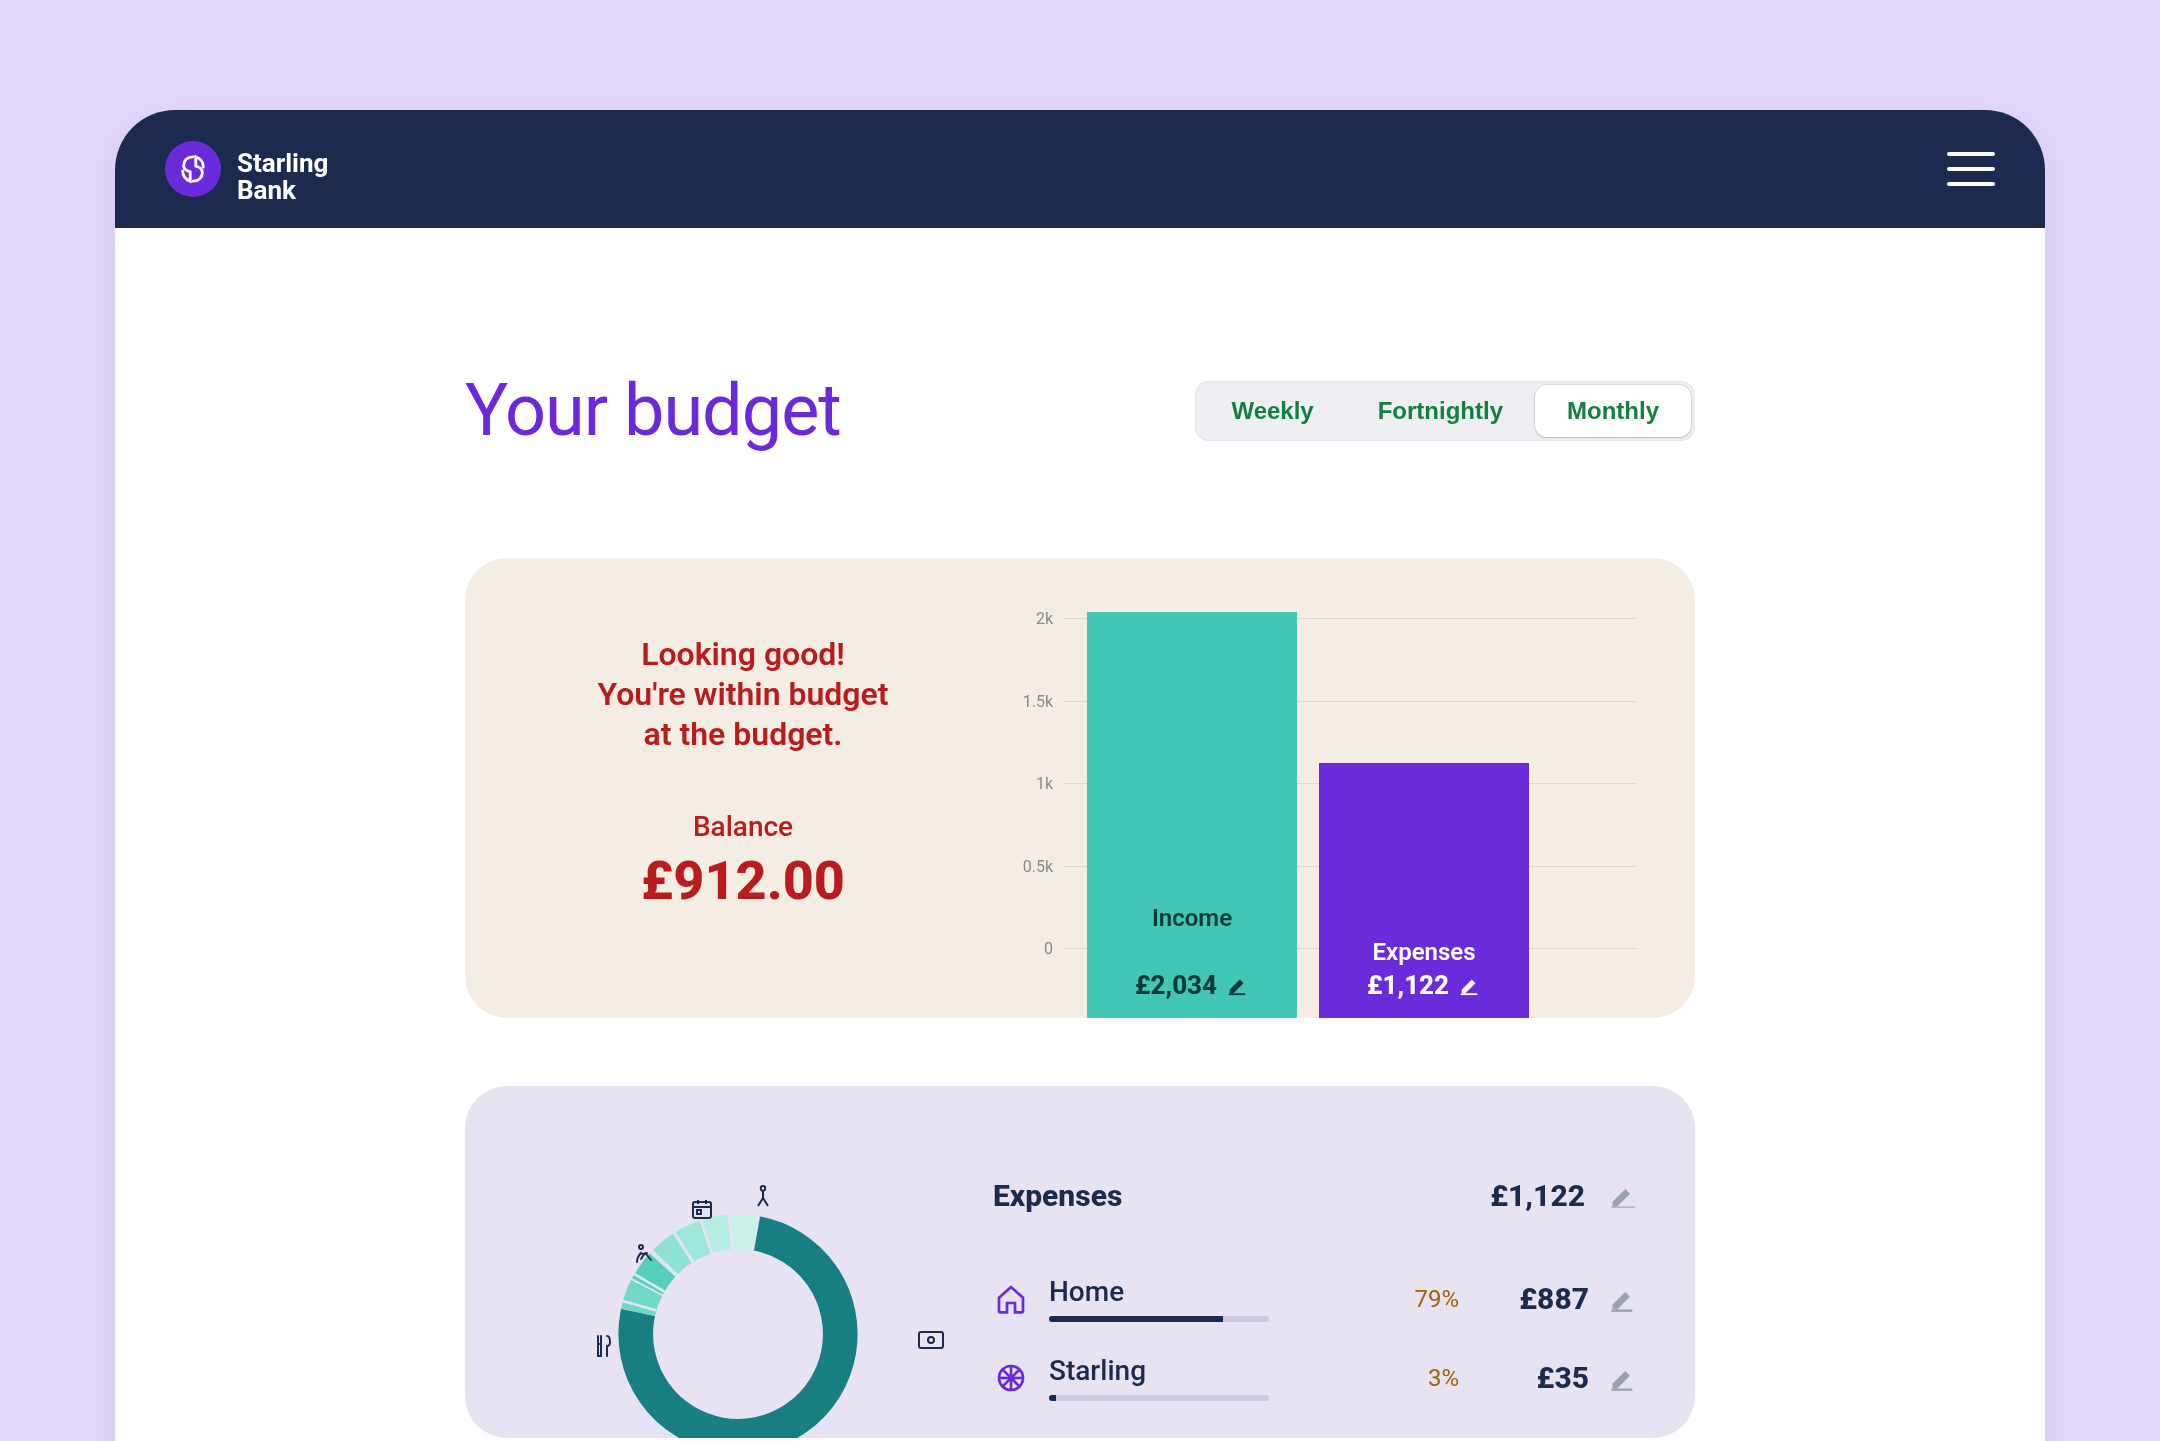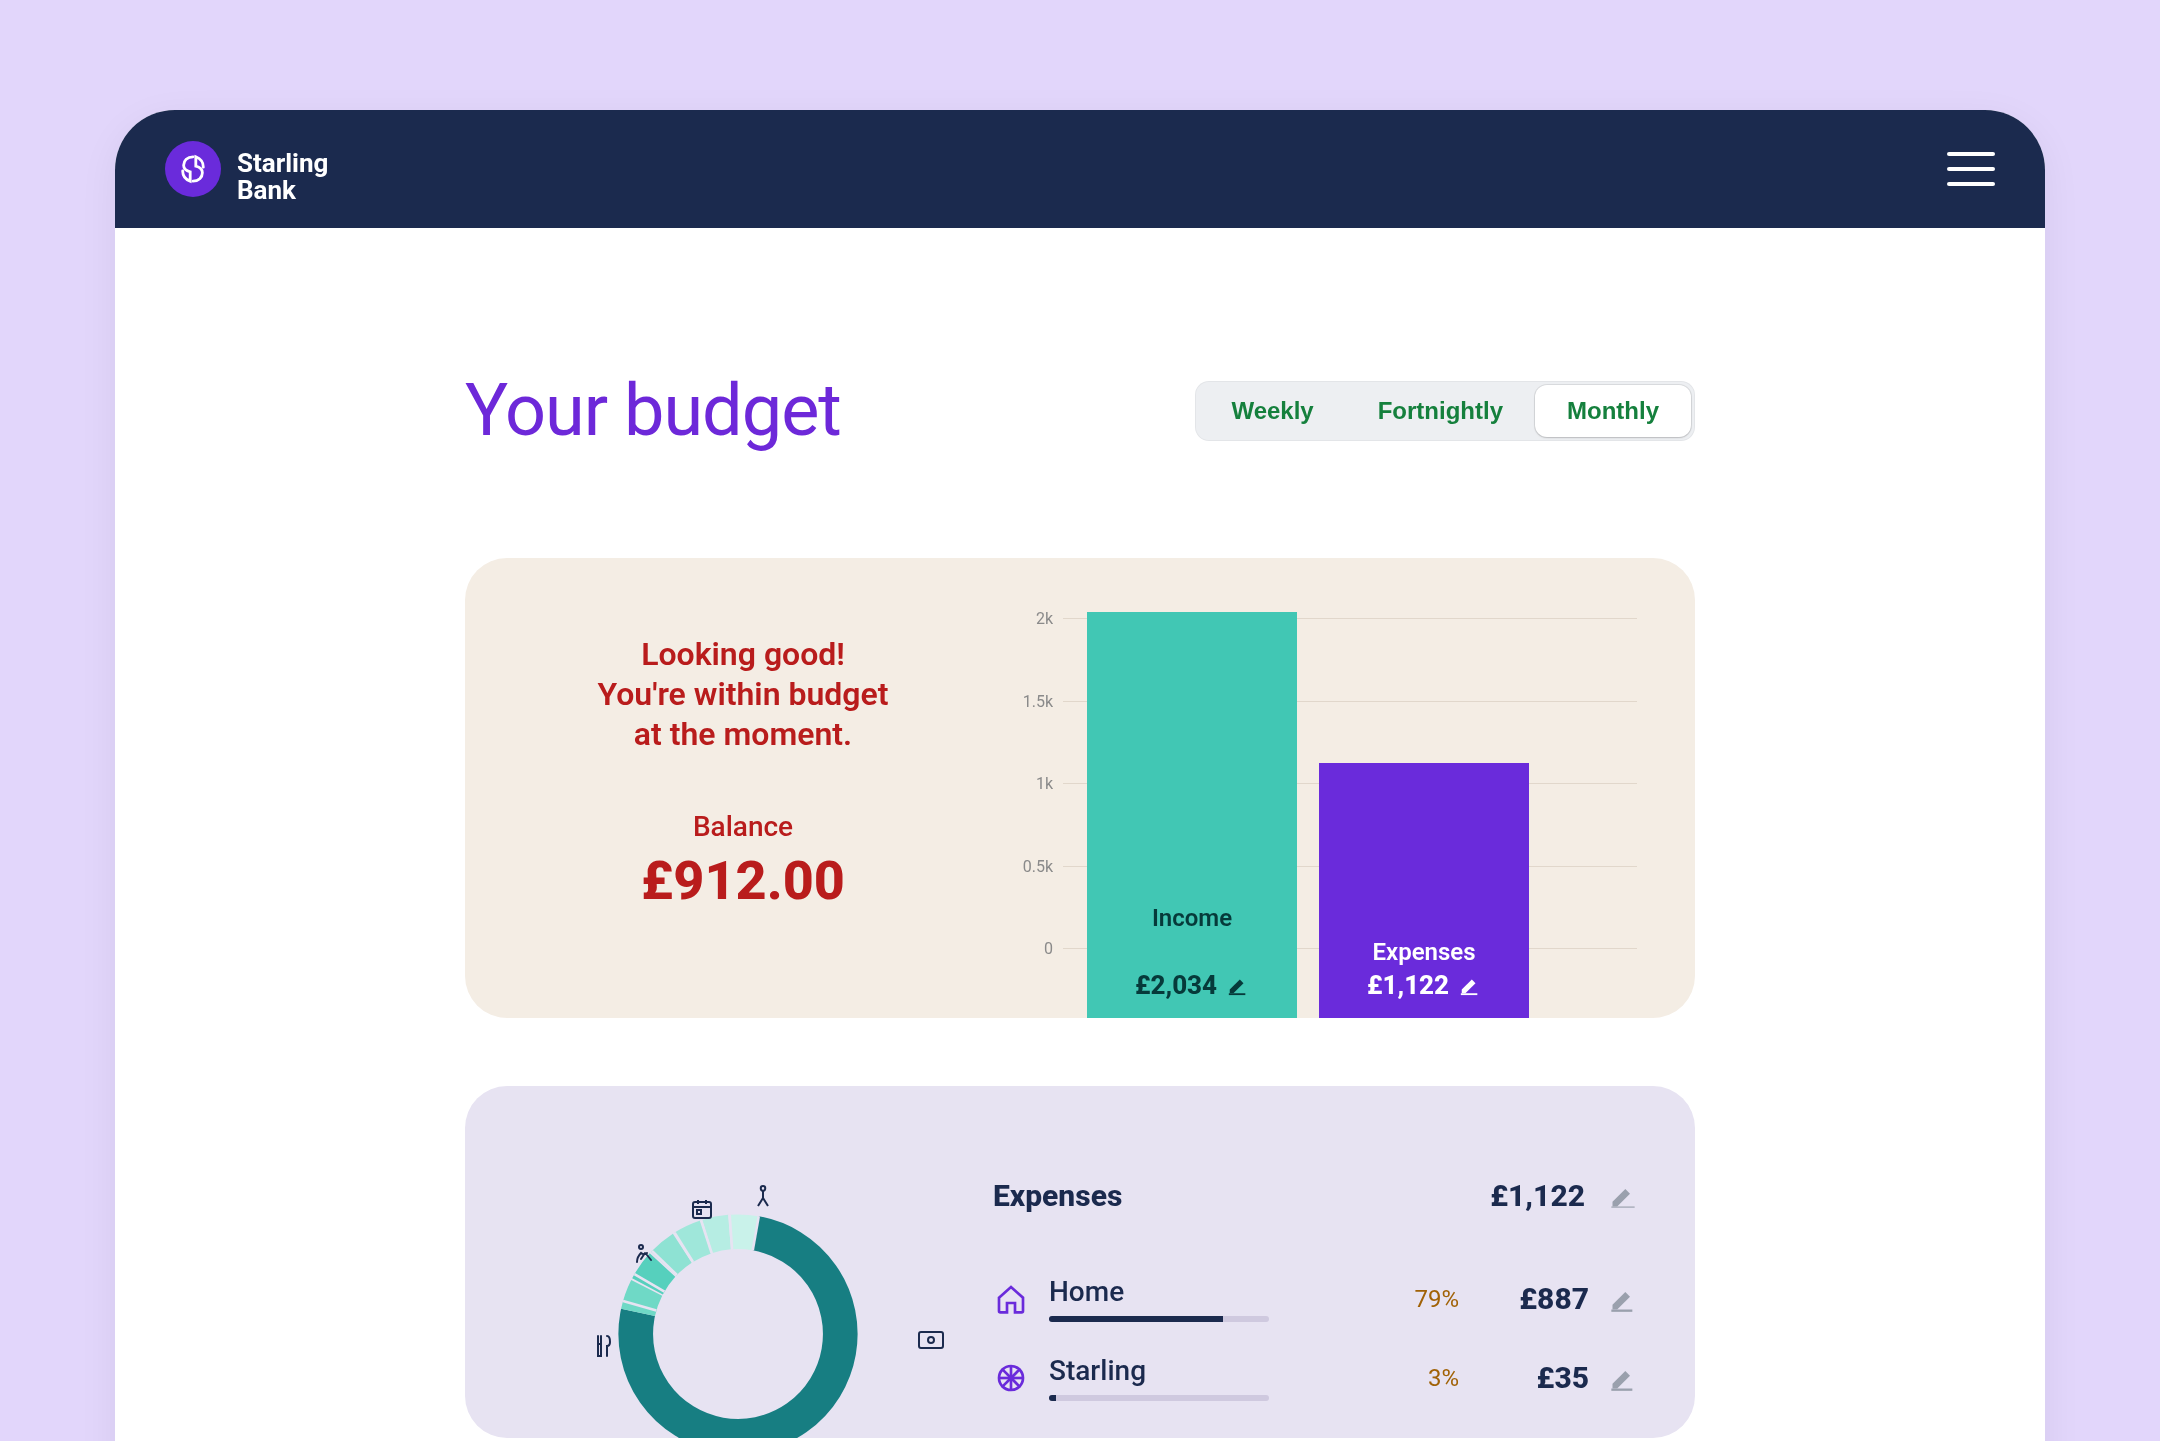--- a/index.html
+++ b/index.html
@@ -211,21 +211,21 @@
           <button class="active">Monthly</button>
         </div>
       </div>
 
       <div class="card beige">
         <div class="summary-inner">
           <div class="summary-left">
             <div class="summary-msg">
               <div>Looking good!</div>
               <div>You're within budget</div>
-              <div>at the moment.</div>
+              <div>at the budget.</div>
             </div>
             <div class="balance-label">Balance</div>
             <div class="balance-value">£912.00</div>
           </div>
 
           <div class="chart-area">
             <div class="grid" id="grid">
                 <div class="gridline" style="top: 100%;"></div>
                 <div class="ytick" style="top: 100%;">0</div>
                 <div class="gridline" style="top: 75%;"></div>

